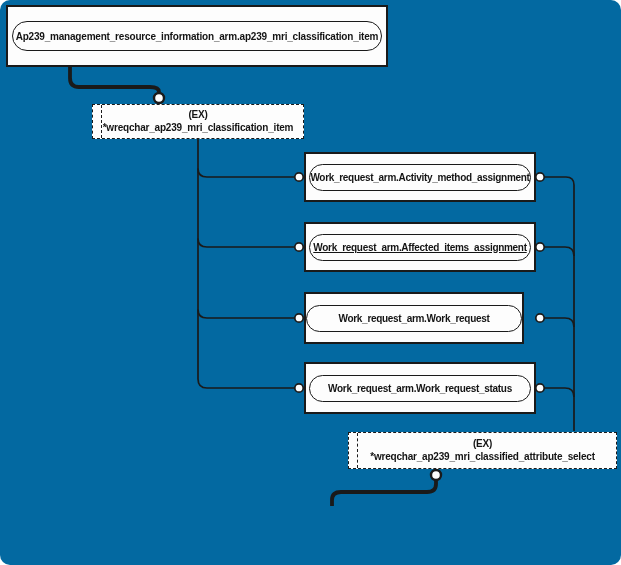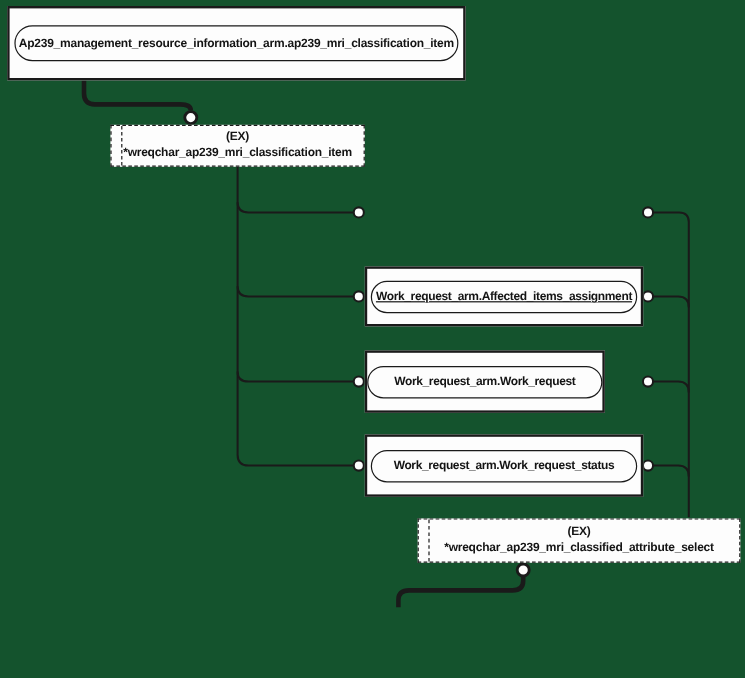--- a/index.html
+++ b/index.html
@@ -1,23 +1,24 @@
 <!DOCTYPE html>
 <html><head>
 <meta charset="utf-8">
 <style>
   html, body { margin: 0; padding: 0; background: #ffffff; }
   #canvas {
     position: relative;
     width: 621px;
     height: 565px;
-    background: #14532d;
+    background: #0369a1;
     font-family: "Liberation Sans", sans-serif;
     color: #141414;
     overflow: hidden;
+    border-radius: 10px;
   }
   #wires { position: absolute; left: 0; top: 0; width: 621px; height: 565px; }
 
   .entity-box {
     position: absolute;
     border: 2px solid #1a1a1a;
     background: #fdfdfd;
     display: flex;
     align-items: center;
     justify-content: center;
@@ -109,28 +110,33 @@
       <span class="node-label">Ap239_management_resource_information_arm.ap239_mri_classification_item</span>
     </div>
   </div>
 
   <div class="ref-box" style="left:92px; top:104px; width:212px; height:35px;">
     <div class="inner-rule"></div>
     <span class="ref-tag">(EX)</span>
     <span class="ref-label">*wreqchar_ap239_mri_classification_item</span>
   </div>
 
+  <div class="entity-box mid" style="left:304px; top:152px; width:232px; height:50px;">
+    <div class="stadium" style="width:222px; height:27px;">
+      <span class="node-label">Work_request_arm.Activity_method_assignment</span>
+    </div>
+  </div>
 
   <div class="entity-box mid" style="left:304px; top:222px; width:232px; height:50px;">
     <div class="stadium" style="width:222px; height:27px;text-decoration:underline;">
       <span class="node-label">Work_request_arm.Affected_items_assignment</span>
     </div>
   </div>
 
-  <div class="entity-box mid" style="left:304px; top:292px; width:200px; height:52px;align-items:center;">
+  <div class="entity-box mid" style="left:304px; top:292px; width:220px; height:52px;align-items:center;">
     <div class="stadium" style="width:222px; height:27px;">
       <span class="node-label">Work_request_arm.Work_request</span>
     </div>
   </div>
 
   <div class="entity-box mid" style="left:304px; top:362px; width:232px; height:52px;">
     <div class="stadium" style="width:222px; height:27px;">
       <span class="node-label">Work_request_arm.Work_request_status</span>
     </div>
   </div>

